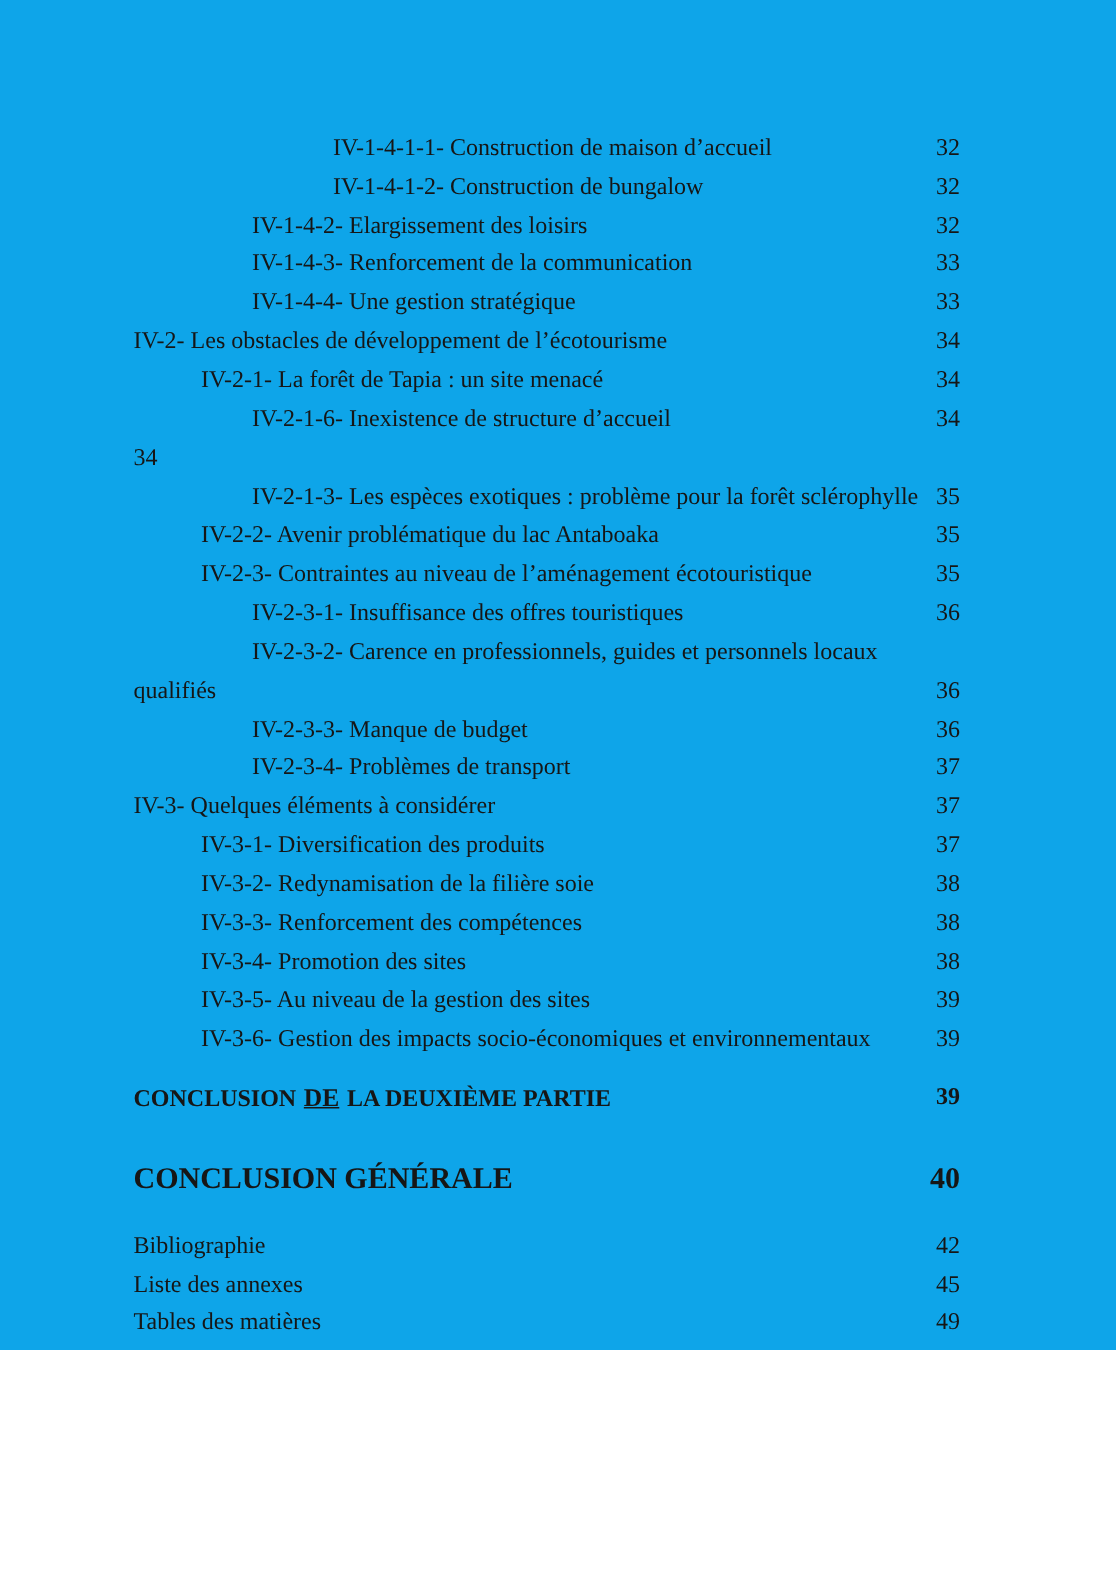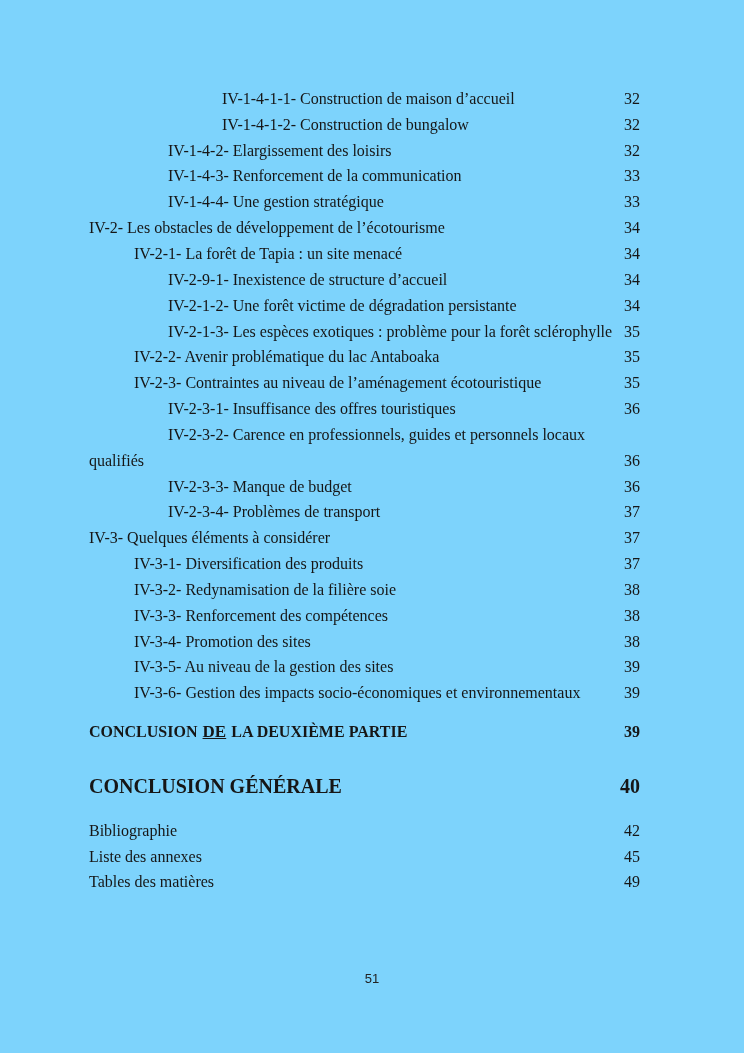--- a/index.html
+++ b/index.html
@@ -1,20 +1,20 @@
 <!DOCTYPE html>
 <html><head>
 <meta charset="utf-8">
 <style>
   html, body { margin: 0; padding: 0; background: #ffffff; }
   .page {
     position: relative;
     width: 744px;
-    height: 1053px;
-    background: #7dd3fc;
+    height: 900px;
+    background: #0ea5e9;
     font-family: "Liberation Serif", "DejaVu Serif", serif;
     color: #161616;
     overflow: hidden;
   }
   .content {
     position: absolute;
     left: 89px;
     right: 104px;
     top: 86px;
   }
@@ -75,25 +75,24 @@
       </div>
     <div class="toc-row">
         <span class="lbl">IV-2- Les obstacles de développement de l’écotourisme</span>
         <span class="pg">34</span>
       </div>
     <div class="toc-row">
         <span class="lbl ind-1">IV-2-1- La forêt de Tapia : un site menacé</span>
         <span class="pg">34</span>
       </div>
     <div class="toc-row">
-        <span class="lbl ind-2">IV-2-9-1- Inexistence de structure d’accueil</span>
+        <span class="lbl ind-2">IV-2-1-6- Inexistence de structure d’accueil</span>
         <span class="pg">34</span>
       </div>
     <div class="toc-row">
-        <span class="lbl ind-2">IV-2-1-2- Une forêt victime de dégradation persistante</span>
         <span class="pg">34</span>
       </div>
     <div class="toc-row">
         <span class="lbl ind-2">IV-2-1-3- Les espèces exotiques : problème pour la forêt sclérophylle</span>
         <span class="pg">35</span>
       </div>
     <div class="toc-row">
         <span class="lbl ind-1">IV-2-2- Avenir problématique du lac Antaboaka</span>
         <span class="pg">35</span>
       </div>

